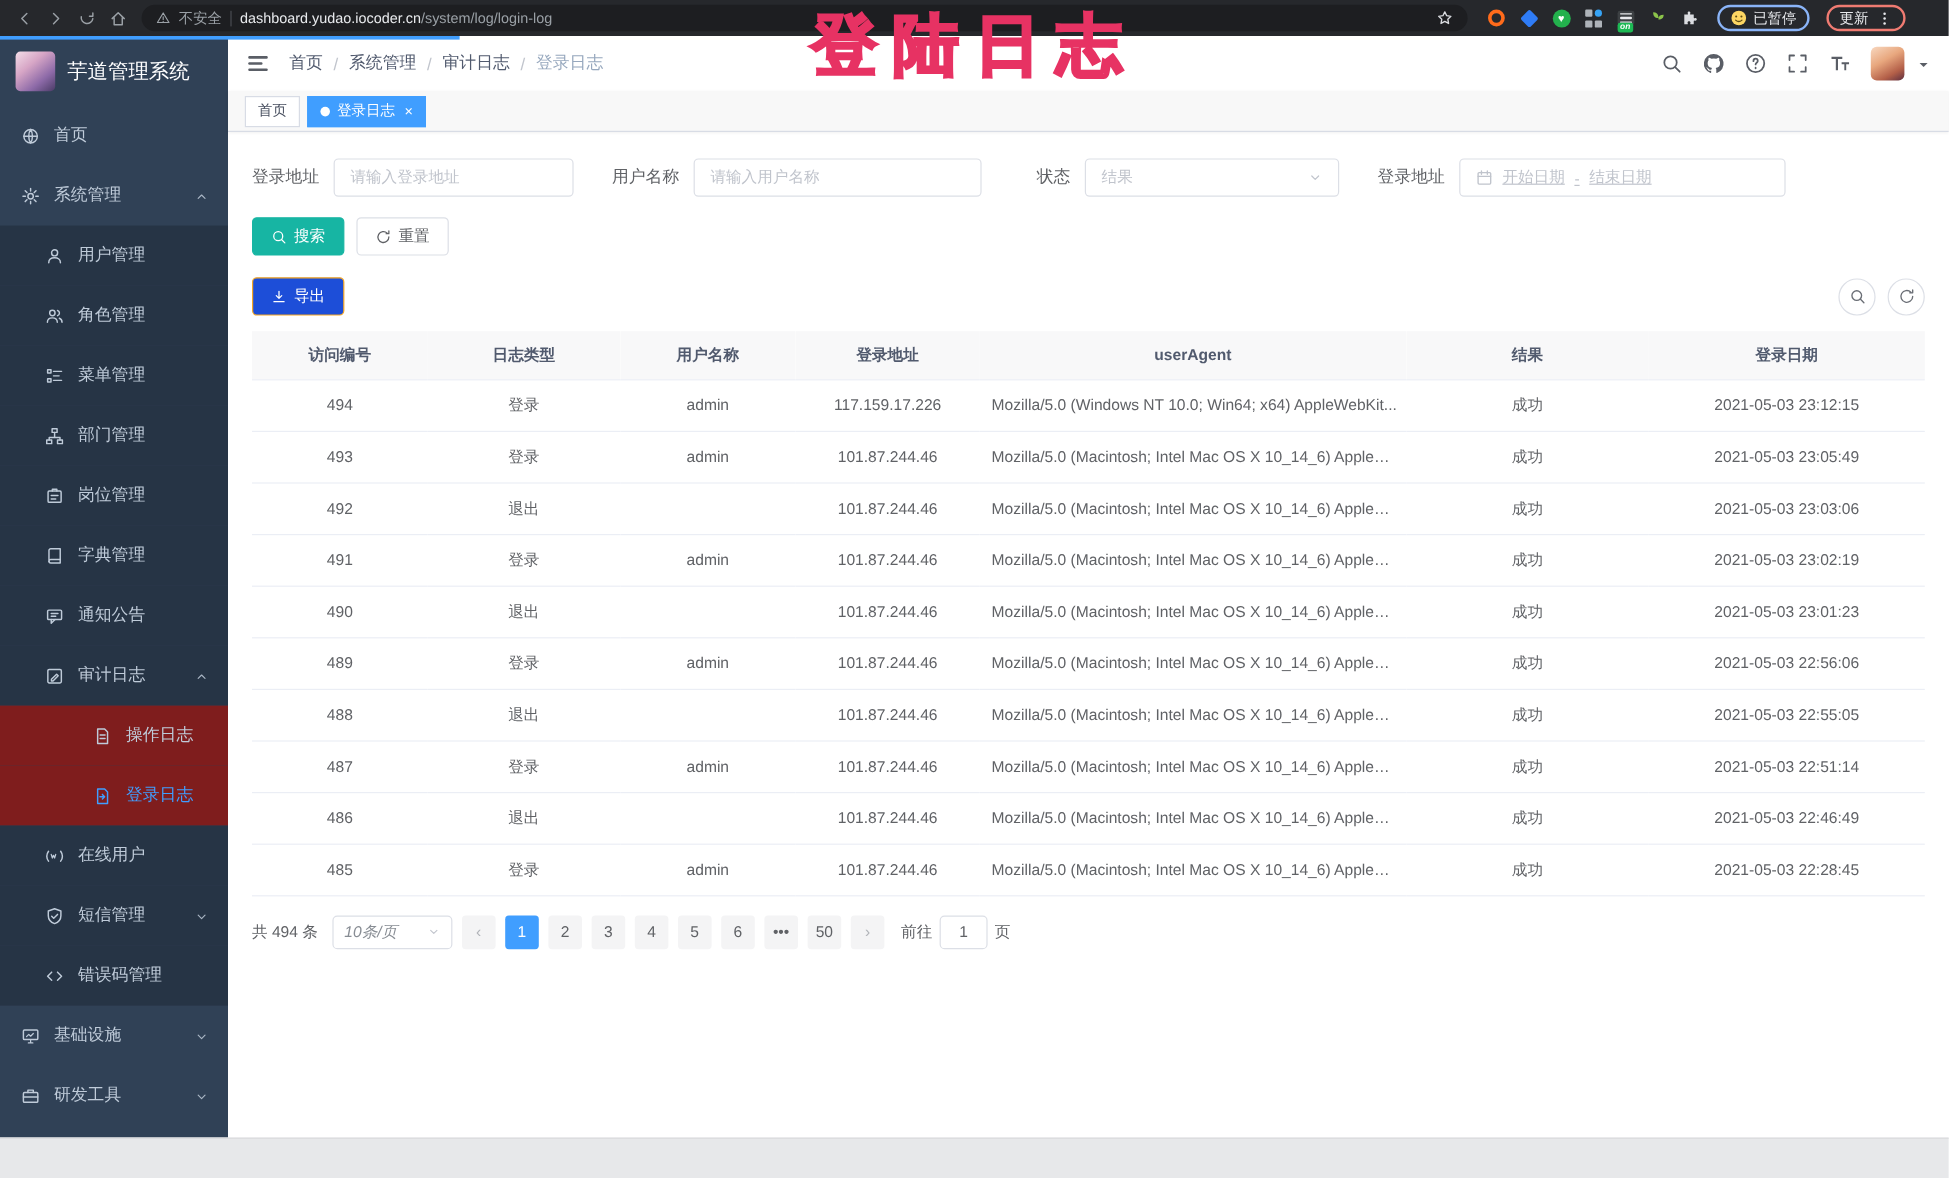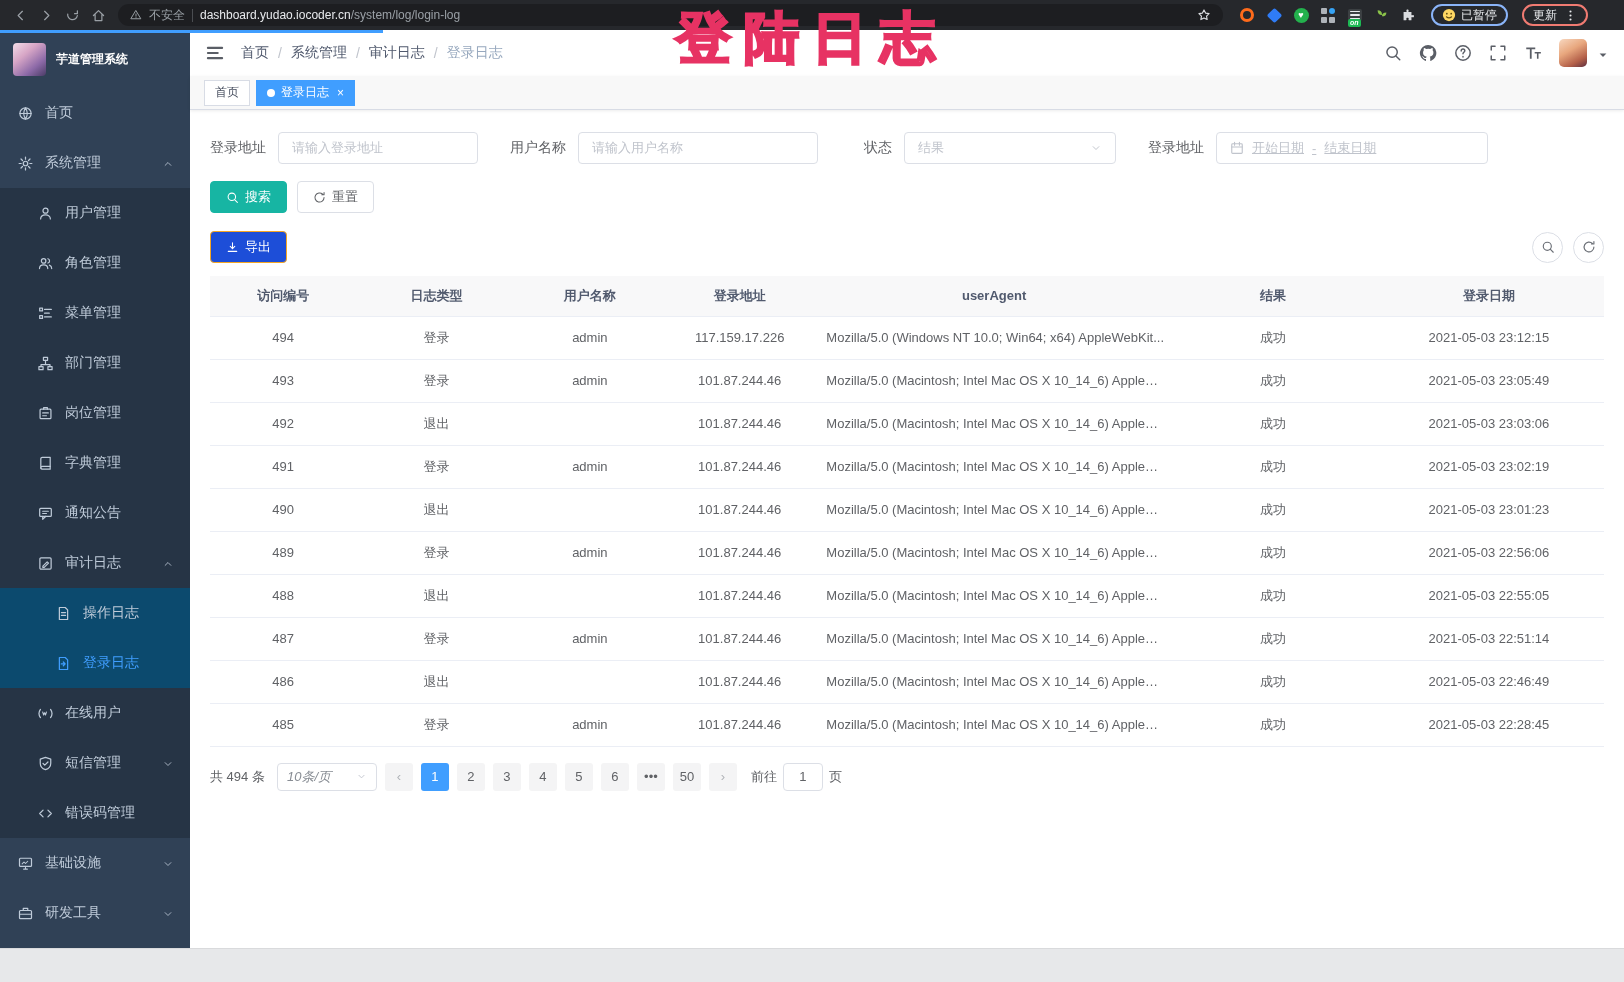--- a/index.html
+++ b/index.html
@@ -43,25 +43,25 @@
   
   .watermark { position:absolute; top:2px; left:676px; z-index:60; font-size:55px; font-weight:bold; letter-spacing:13px; color:#fb86a5; -webkit-text-stroke:2.5px #e73263; text-stroke:2.5px #e73263; white-space:nowrap; }
 
   
   .app { flex:1; display:flex; min-height:0; }
 
   
   .sidebar { width:190px; background:#304156; color:#bfcbd9; flex:0 0 auto; display:flex; flex-direction:column; overflow:hidden; }
   .logo-row { height:58px; display:flex; align-items:center; gap:10px; padding:0 13px; flex:0 0 auto; }
   .logo-img { width:33px; height:33px; border-radius:4px; background:linear-gradient(140deg,#f3dde8 0%,#d7a6c6 35%,#8d6aa8 70%,#4a3b66 100%); flex:0 0 auto; }
-  .logo-title { color:#fff; font-weight:bold; font-size:12px; white-space:nowrap; }
+  .logo-title { color:#fff; font-weight:normal; font-size:17px; white-space:nowrap; }
   .menu { flex:1; }
   .menu-item { height:50px; display:flex; align-items:center; gap:12px; padding:0 18px; font-size:14px; cursor:pointer; position:relative; white-space:nowrap; }
   .menu-item.lv1 { padding-left:38px; background:#263445; }
-  .menu-item.lv2 { padding-left:56px; background:#0c4a6e; }
+  .menu-item.lv2 { padding-left:78px; background:#7f1d1d; }
   .menu-item.active { color:#409eff; }
   .mi-icon { width:15px; height:15px; display:flex; flex:0 0 auto; }
   .mi-icon svg { width:15px; height:15px; }
   .mi-arrow { position:absolute; right:16px; width:12px; height:12px; opacity:.85; }
   .mi-arrow svg { width:12px; height:12px; }
 
   
   .main { flex:1; display:flex; flex-direction:column; min-width:0; background:#fff; }
 
   .topbar { height:46px; display:flex; align-items:center; padding:0 15px; flex:0 0 auto; }

